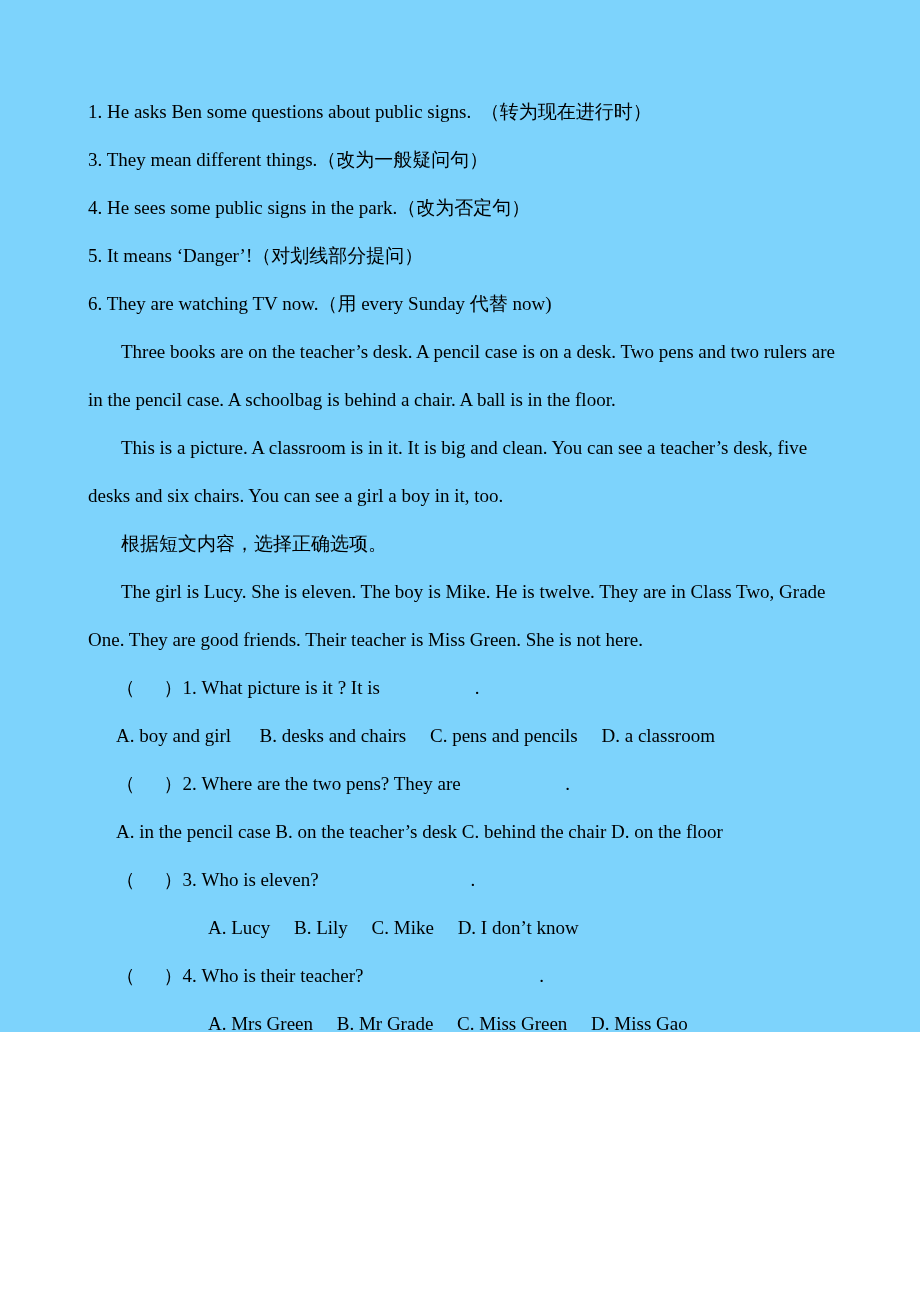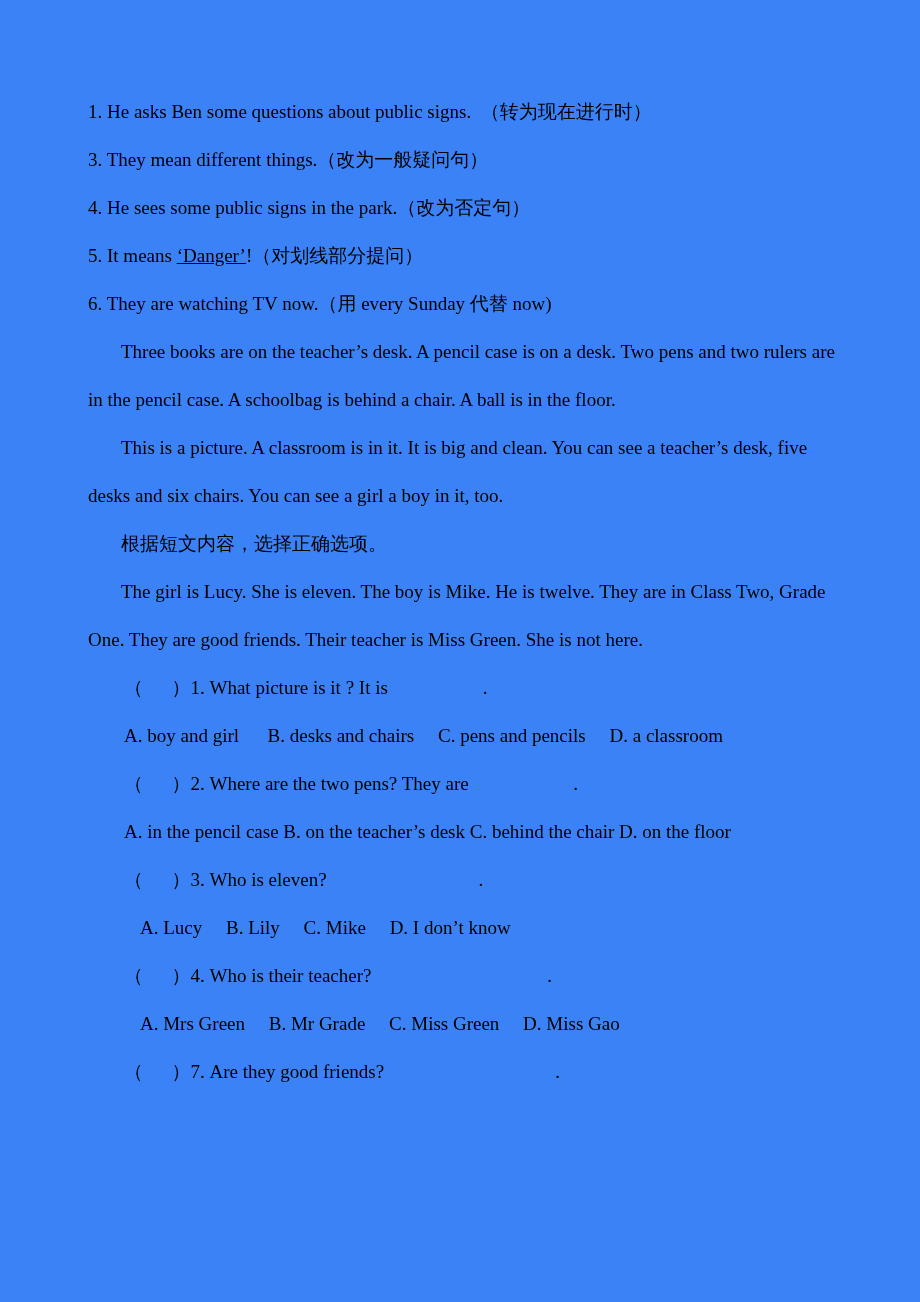--- a/index.html
+++ b/index.html
@@ -3,37 +3,37 @@
 <meta charset="utf-8">
 <style>
   * { box-sizing: border-box; }
   html, body {
     margin: 0;
     padding: 0;
     background: #ffffff;
   }
   .page {
     width: 920px;
-    height: 1302px;
-    background: #3b82f6;
+    height: 1032px;
+    background: #7dd3fc;
     padding: 88px 84px 0 88px;
     font-family: "Liberation Serif", "DejaVu Serif", serif;
     font-size: 19px;
     color: #000000;
     overflow: hidden;
   }
   p {
     margin: 0;
     line-height: 48px;
     white-space: pre-wrap;
   }
   .indent { text-indent: 33px; }
-  .q { margin-left: 36px; }
-  .q.deep { margin-left: 52px; }
-  .u { text-decoration: underline; }
+  .q { margin-left: 28px; }
+  .q.deep { margin-left: 120px; }
+  .u { }
 </style>
 </head>
 <body>
 
 <div class="page">
 
   <p class="line">1. He asks Ben some questions about public signs.  （转为现在进行时）</p>
   <p class="line">3. They mean different things.（改为一般疑问句）</p>
   <p class="line">4. He sees some public signs in the park.（改为否定句）</p>
   <p class="line"><span>5. It means </span><span class="u">‘Danger’</span><span>!（对划线部分提问）</span></p>

